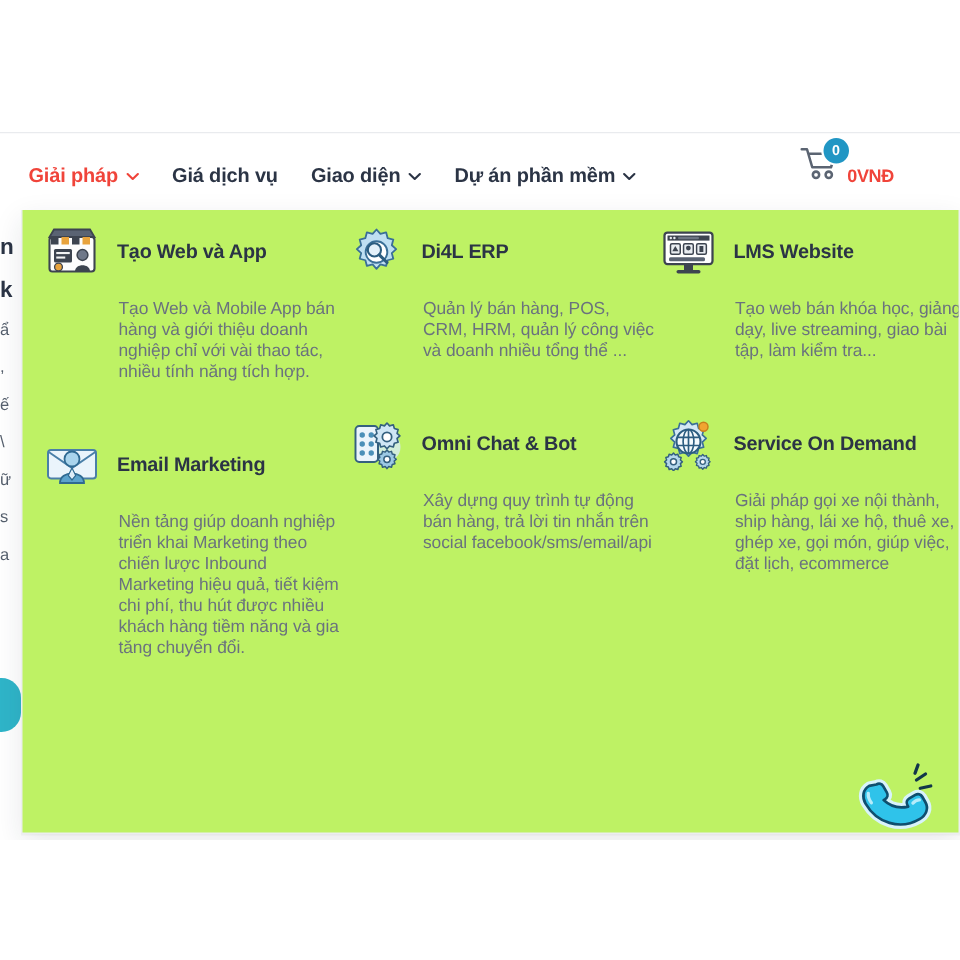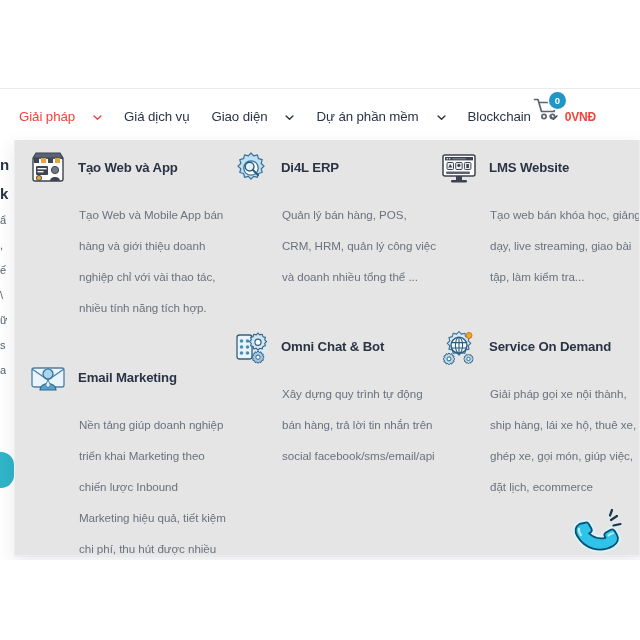--- a/index.html
+++ b/index.html
@@ -17,23 +17,23 @@
   .top-band{position:absolute;left:0;top:0;width:640px;height:88px;background:#fff;}
   .nav-divider{position:absolute;left:0;top:88px;width:640px;height:1px;background:#e9ebee;}
 
   
   .navbar{
     position:absolute;left:0;top:89px;width:640px;height:55px;
     background:#ffffff;display:flex;align-items:center;
   }
   .nav-items{display:flex;align-items:center;padding-left:8px;gap:0;}
   .nav-item{
-    display:flex;align-items:center;gap:18px;
+    display:flex;align-items:center;gap:5px;
     padding:0 11px;height:55px;cursor:pointer;
-    font-size:13.3px;font-weight:400;color:#2b3445;white-space:nowrap;
+    font-size:13.3px;font-weight:700;color:#2b3445;white-space:nowrap;
     letter-spacing:-0.1px;
   }
   .nav-item.active{color:#f0443a;}
   .caret{display:inline-block;width:9px;height:9px;position:relative;top:1px;}
   .caret svg{display:block;}
 
   
   .cart-wrap{
     position:absolute;right:44px;top:96px;display:flex;align-items:flex-end;gap:4px;
     cursor:pointer;
@@ -63,21 +63,21 @@
 
   
   .left-tab{
     position:absolute;left:-12px;top:452px;width:26px;height:36px;
     background:#2fb5c9;border-radius:13px;
   }
 
   
   .mega{
     position:absolute;left:14px;top:140px;width:626px;height:416px;
-    background:#e5e5e5;
+    background:#bef264;
     border:1px solid #eceef0;
     border-top:none;
     box-shadow:0 6px 18px rgba(30,40,60,.10), 0 1px 0 rgba(0,0,0,.03);
     box-sizing:border-box;
     overflow:hidden;
   }
   .mega-grid{
     position:absolute;left:0;top:0;width:626px;
     display:grid;grid-template-columns:213px 210px 203px;
   }
@@ -92,21 +92,21 @@
     width:38px;height:38px;flex:0 0 38px;
     display:flex;align-items:center;justify-content:center;
   }
   .entry-icon svg{display:block;}
   .entry-title{
     font-size:13.2px;font-weight:700;color:#2b3445;letter-spacing:-0.15px;
     line-height:1.2;
   }
   .entry-desc{
     margin:12px 0 0 50px;
-    font-size:11.6px;line-height:31px;color:#6a727e;
+    font-size:11.6px;line-height:14px;color:#6a727e;
     letter-spacing:-0.05px;
     max-width:162px;
   }
   .col-2 .entry-desc{max-width:160px;}
   .col-3 .entry-desc{max-width:158px;}
 
   
   .e-taoweb{margin-top:0px;}
   .e-email{margin-top:27px;}
   .e-vandon{margin-top:30px;}
@@ -173,28 +173,20 @@
 
       <div class="nav-item">
         <span>Dự án phần mềm</span>
         <span class="caret">
           <svg width="9" height="9" viewBox="0 0 10 10">
               <path d="M1.2 3.4 L5 7 L8.8 3.4" fill="none" stroke="#2b3445" stroke-width="1.6" stroke-linecap="round" stroke-linejoin="round"></path>
             </svg>
         </span>
       </div>
 
-      <div class="nav-item">
-        <span>Blockchain</span>
-        <span class="caret">
-          <svg width="9" height="9" viewBox="0 0 10 10">
-              <path d="M1.2 3.4 L5 7 L8.8 3.4" fill="none" stroke="#2b3445" stroke-width="1.6" stroke-linecap="round" stroke-linejoin="round"></path>
-            </svg>
-        </span>
-      </div>
 
     </div>
   </div>
 
   <div class="cart-wrap">
     <div class="cart-icon">
       <svg width="28" height="26" viewBox="0 0 28 26">
         <path d="M1.5 3.5 L5 3.5 L8.5 15.5 L21 15.5 L24 6.5 L6.2 6.5" fill="none" stroke="#5b6472" stroke-width="1.7" stroke-linecap="round" stroke-linejoin="round"></path>
         <circle cx="11" cy="20.5" r="2.1" fill="none" stroke="#5b6472" stroke-width="1.7"></circle>
         <circle cx="19.5" cy="20.5" r="2.1" fill="none" stroke="#5b6472" stroke-width="1.7"></circle>

